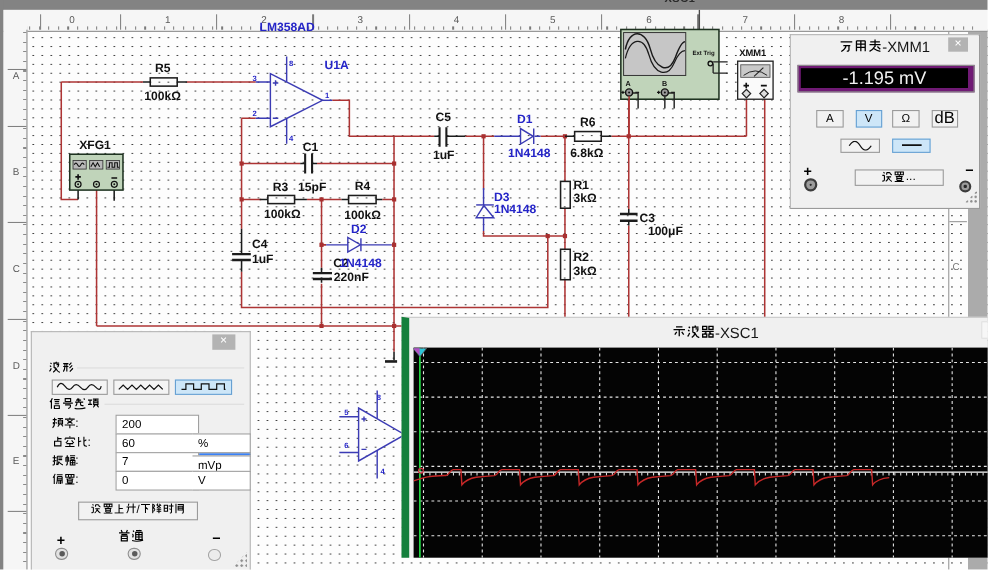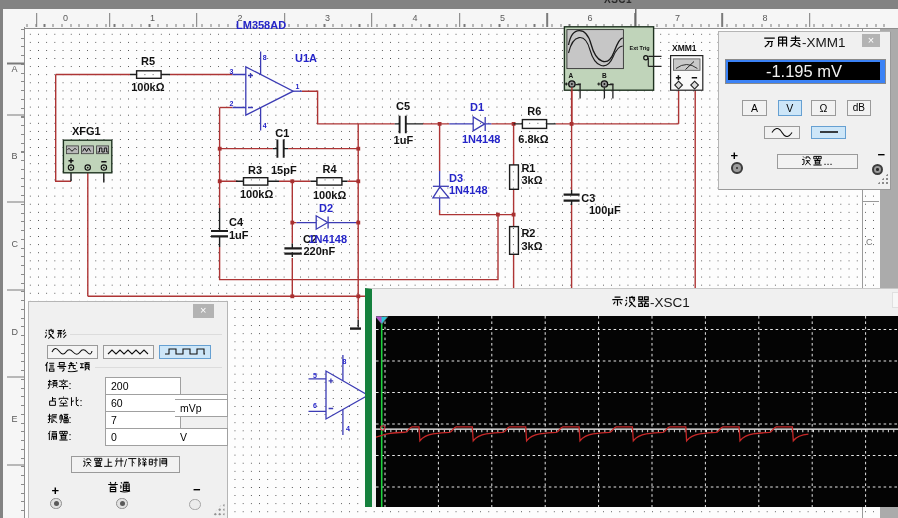--- a/index.html
+++ b/index.html
@@ -245,27 +245,27 @@
         </svg>
         <svg class="cj" width="13" height="13" viewBox="0 0 16 16">
           <use href="#g-yong"></use>
         </svg>
         <svg class="cj" width="13" height="13" viewBox="0 0 16 16">
           <use href="#g-biao"></use>
         </svg>
         <span>-XMM1</span>
  </div>
  <div class="abs" style="left:143.5px;top:1.5px;width:18px;height:13px;background:#b3b3b3;color:#fff;font-size:11px;line-height:12px;text-align:center;">×</div>
- <div class="abs" style="left:6px;top:26.5px;width:159px;height:23.5px;background:#3b82f6;border:1px solid #8a8a8a;">
+ <div class="abs" style="left:6px;top:26.5px;width:159px;height:23.5px;background:#701a75;border:1px solid #8a8a8a;">
    <div class="abs" style="left:2.6px;top:2.6px;width:151.8px;height:18.3px;background:#000;color:#f2f2f2;font-size:16.5px;display:flex;align-items:center;justify-content:center;">-1.195 mV</div>
  </div>
  <div class="abs" style="left:23.5px;top:67.5px;width:23px;height:14.5px;background:#f2f2f2;border:1px solid #9a9a9a;font-size:10.5px;text-align:center;line-height:14px;">A</div>
  <div class="abs" style="left:59.5px;top:67.5px;width:21.5px;height:14.5px;background:#cde6f8;border:1px solid #66a0d2;font-size:10.5px;text-align:center;line-height:14px;">V</div>
  <div class="abs" style="left:92.5px;top:67.5px;width:23px;height:14.5px;background:#f2f2f2;border:1px solid #9a9a9a;font-size:10.5px;text-align:center;line-height:14px;">Ω</div>
- <div class="abs" style="left:128.5px;top:67.5px;width:21.5px;height:14.5px;background:#f2f2f2;border:1px solid #9a9a9a;font-size:10px;text-align:center;line-height:14px;">dB</div>
+ <div class="abs" style="left:128.5px;top:67.5px;width:21.5px;height:14.5px;background:#f2f2f2;border:1px solid #9a9a9a;font-size:15px;text-align:center;line-height:14px;">dB</div>
  <div class="abs" style="left:45px;top:93.5px;width:34px;height:11.5px;background:#f2f2f2;border:1px solid #9a9a9a;display:flex;align-items:center;justify-content:center;">
    <svg width="22" height="9" viewBox="0 0 22 9">
           <path d="M1,4.5 Q6.2,-3.5 11,4.5 T21,4.5" fill="none" stroke="#111" stroke-width="1.2"></path>
         </svg>
  </div>
  <div class="abs" style="left:92.5px;top:93.5px;width:33px;height:11.5px;background:#cde6f8;border:1px solid #66a0d2;display:flex;align-items:center;justify-content:center;">
    <svg width="18" height="4" viewBox="0 0 18 4">
           <path d="M0,2 H18" stroke="#111" stroke-width="1.6"></path>
         </svg>
  </div>
@@ -365,21 +365,21 @@
         <svg class="cj" width="11" height="11" viewBox="0 0 16 16">
           <use href="#g-zhi"></use>
         </svg>
         <span>:</span>
  </div>
  <div class="abs" style="left:76.5px;top:75px;width:69px;height:16px;background:#fff;border:1px solid #a0a0a0;font-size:10.5px;line-height:16px;padding-left:5px;">200</div>
  <div class="abs" style="left:146.5px;top:75px;width:47px;height:16px;background:#3b82f6;border:1px solid #a0a0a0;border-left:none;font-size:10.5px;line-height:16px;padding-left:5px;margin-top:20px;">kHz</div>
  <div class="abs" style="left:76.5px;top:92px;width:69px;height:16px;background:#fff;border:1px solid #a0a0a0;font-size:10.5px;line-height:16px;padding-left:5px;">60</div>
  <div class="abs" style="left:146.5px;top:92px;width:47px;height:16px;background:#fff;border:1px solid #a0a0a0;border-left:none;font-size:10.5px;line-height:16px;padding-left:5px;">%</div>
  <div class="abs" style="left:76.5px;top:109px;width:69px;height:16px;background:#fff;border:1px solid #a0a0a0;font-size:10.5px;line-height:16px;padding-left:5px;">7</div>
- <div class="abs" style="left:146.5px;top:97px;width:47px;height:16px;background:#fff;border:1px solid #a0a0a0;border-left:none;font-size:10.5px;line-height:16px;padding-left:5px;">mVp</div>
+ <div class="abs" style="left:146.5px;top:112px;width:47px;height:16px;background:#fff;border:1px solid #a0a0a0;border-left:none;font-size:10.5px;line-height:16px;padding-left:5px;">mVp</div>
  <div class="abs" style="left:76.5px;top:126px;width:69px;height:16px;background:#fff;border:1px solid #a0a0a0;font-size:10.5px;line-height:16px;padding-left:5px;">0</div>
  <div class="abs" style="left:146.5px;top:126px;width:47px;height:16px;background:#fff;border:1px solid #a0a0a0;border-left:none;font-size:10.5px;line-height:16px;padding-left:5px;">V</div>
  <div class="abs cjt" style="left:42.5px;top:154px;width:107px;height:15px;background:#f2f2f2;border:1px solid #9a9a9a;justify-content:center;font-size:10.5px;">
   <svg class="cj" width="10.5" height="10.5" viewBox="0 0 16 16">
           <use href="#g-she"></use>
         </svg>
         <svg class="cj" width="10.5" height="10.5" viewBox="0 0 16 16">
           <use href="#g-zhi"></use>
         </svg>
         <svg class="cj" width="10.5" height="10.5" viewBox="0 0 16 16">

